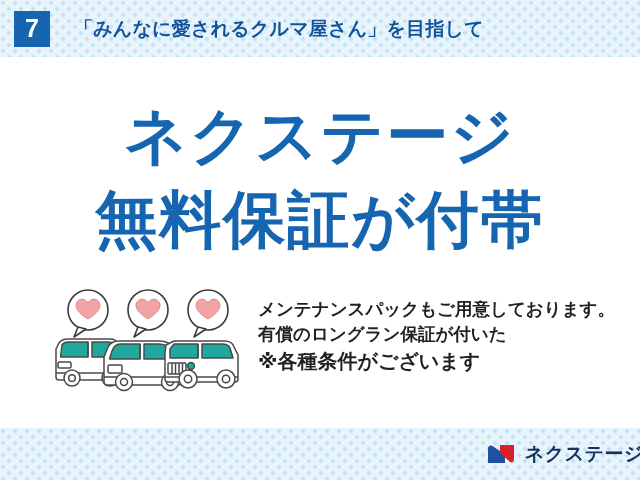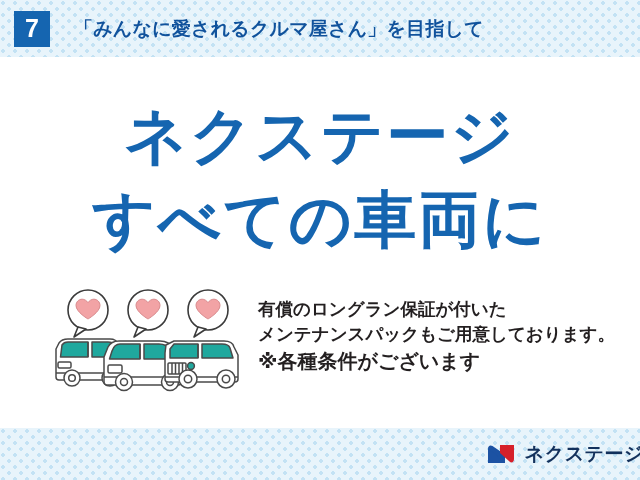--- a/index.html
+++ b/index.html
@@ -116,21 +116,21 @@
 
   <div class="dot-band header-band"></div>
   <div class="header-inner">
     <div class="num-badge">7</div>
     <div class="header-title">「みんなに愛されるクルマ屋さん」を目指して</div>
   </div>
 
   <div class="main">
 
     <div class="headline headline-1">ネクステージ</div>
-    <div class="headline headline-2">すべての車両に</div>
+    <div class="headline headline-2">無料保証が付帯</div>
 
     <div class="lower-row">
 
       <div class="cars-wrap">
         <svg width="200" height="120" viewBox="0 0 200 120">
 
           <g>
             <circle cx="40" cy="25" r="20" fill="#ffffff" stroke="#3b3b3b" stroke-width="1.6"></circle>
             <path d="M30 42 L26 52 L38 44 Z" fill="#ffffff" stroke="#3b3b3b" stroke-width="1.6" stroke-linejoin="round"></path>
             <path d="M40 34 C40 34 28 27 28 20.5 C28 16.8 30.9 14.2 34.1 14.2 C36.4 14.2 38.6 15.6 40 17.6 C41.4 15.6 43.6 14.2 45.9 14.2 C49.1 14.2 52 16.8 52 20.5 C52 27 40 34 40 34 Z" fill="#f2a3a5" stroke="#d98a8d" stroke-width="1"></path>
@@ -194,22 +194,22 @@
             <circle cx="140" cy="94" r="9" fill="#ffffff"></circle>
             <circle cx="140" cy="94" r="3.7" fill="#ffffff"></circle>
             <circle cx="178" cy="94" r="9" fill="#ffffff"></circle>
             <circle cx="178" cy="94" r="3.7" fill="#ffffff"></circle>
           </g>
 
         </svg>
       </div>
 
       <div class="copy-wrap">
+        <div class="copy-line">メンテナンスパックもご用意しております。</div>
         <div class="copy-line">有償のロングラン保証が付いた</div>
-        <div class="copy-line">メンテナンスパックもご用意しております。</div>
         <div class="copy-line small">※各種条件がございます</div>
       </div>
 
     </div>
   </div>
 
   <div class="dot-band footer-band"></div>
   <div class="footer-inner">
     <div class="logo-group">
       <svg width="32" height="24" viewBox="0 0 32 24">

